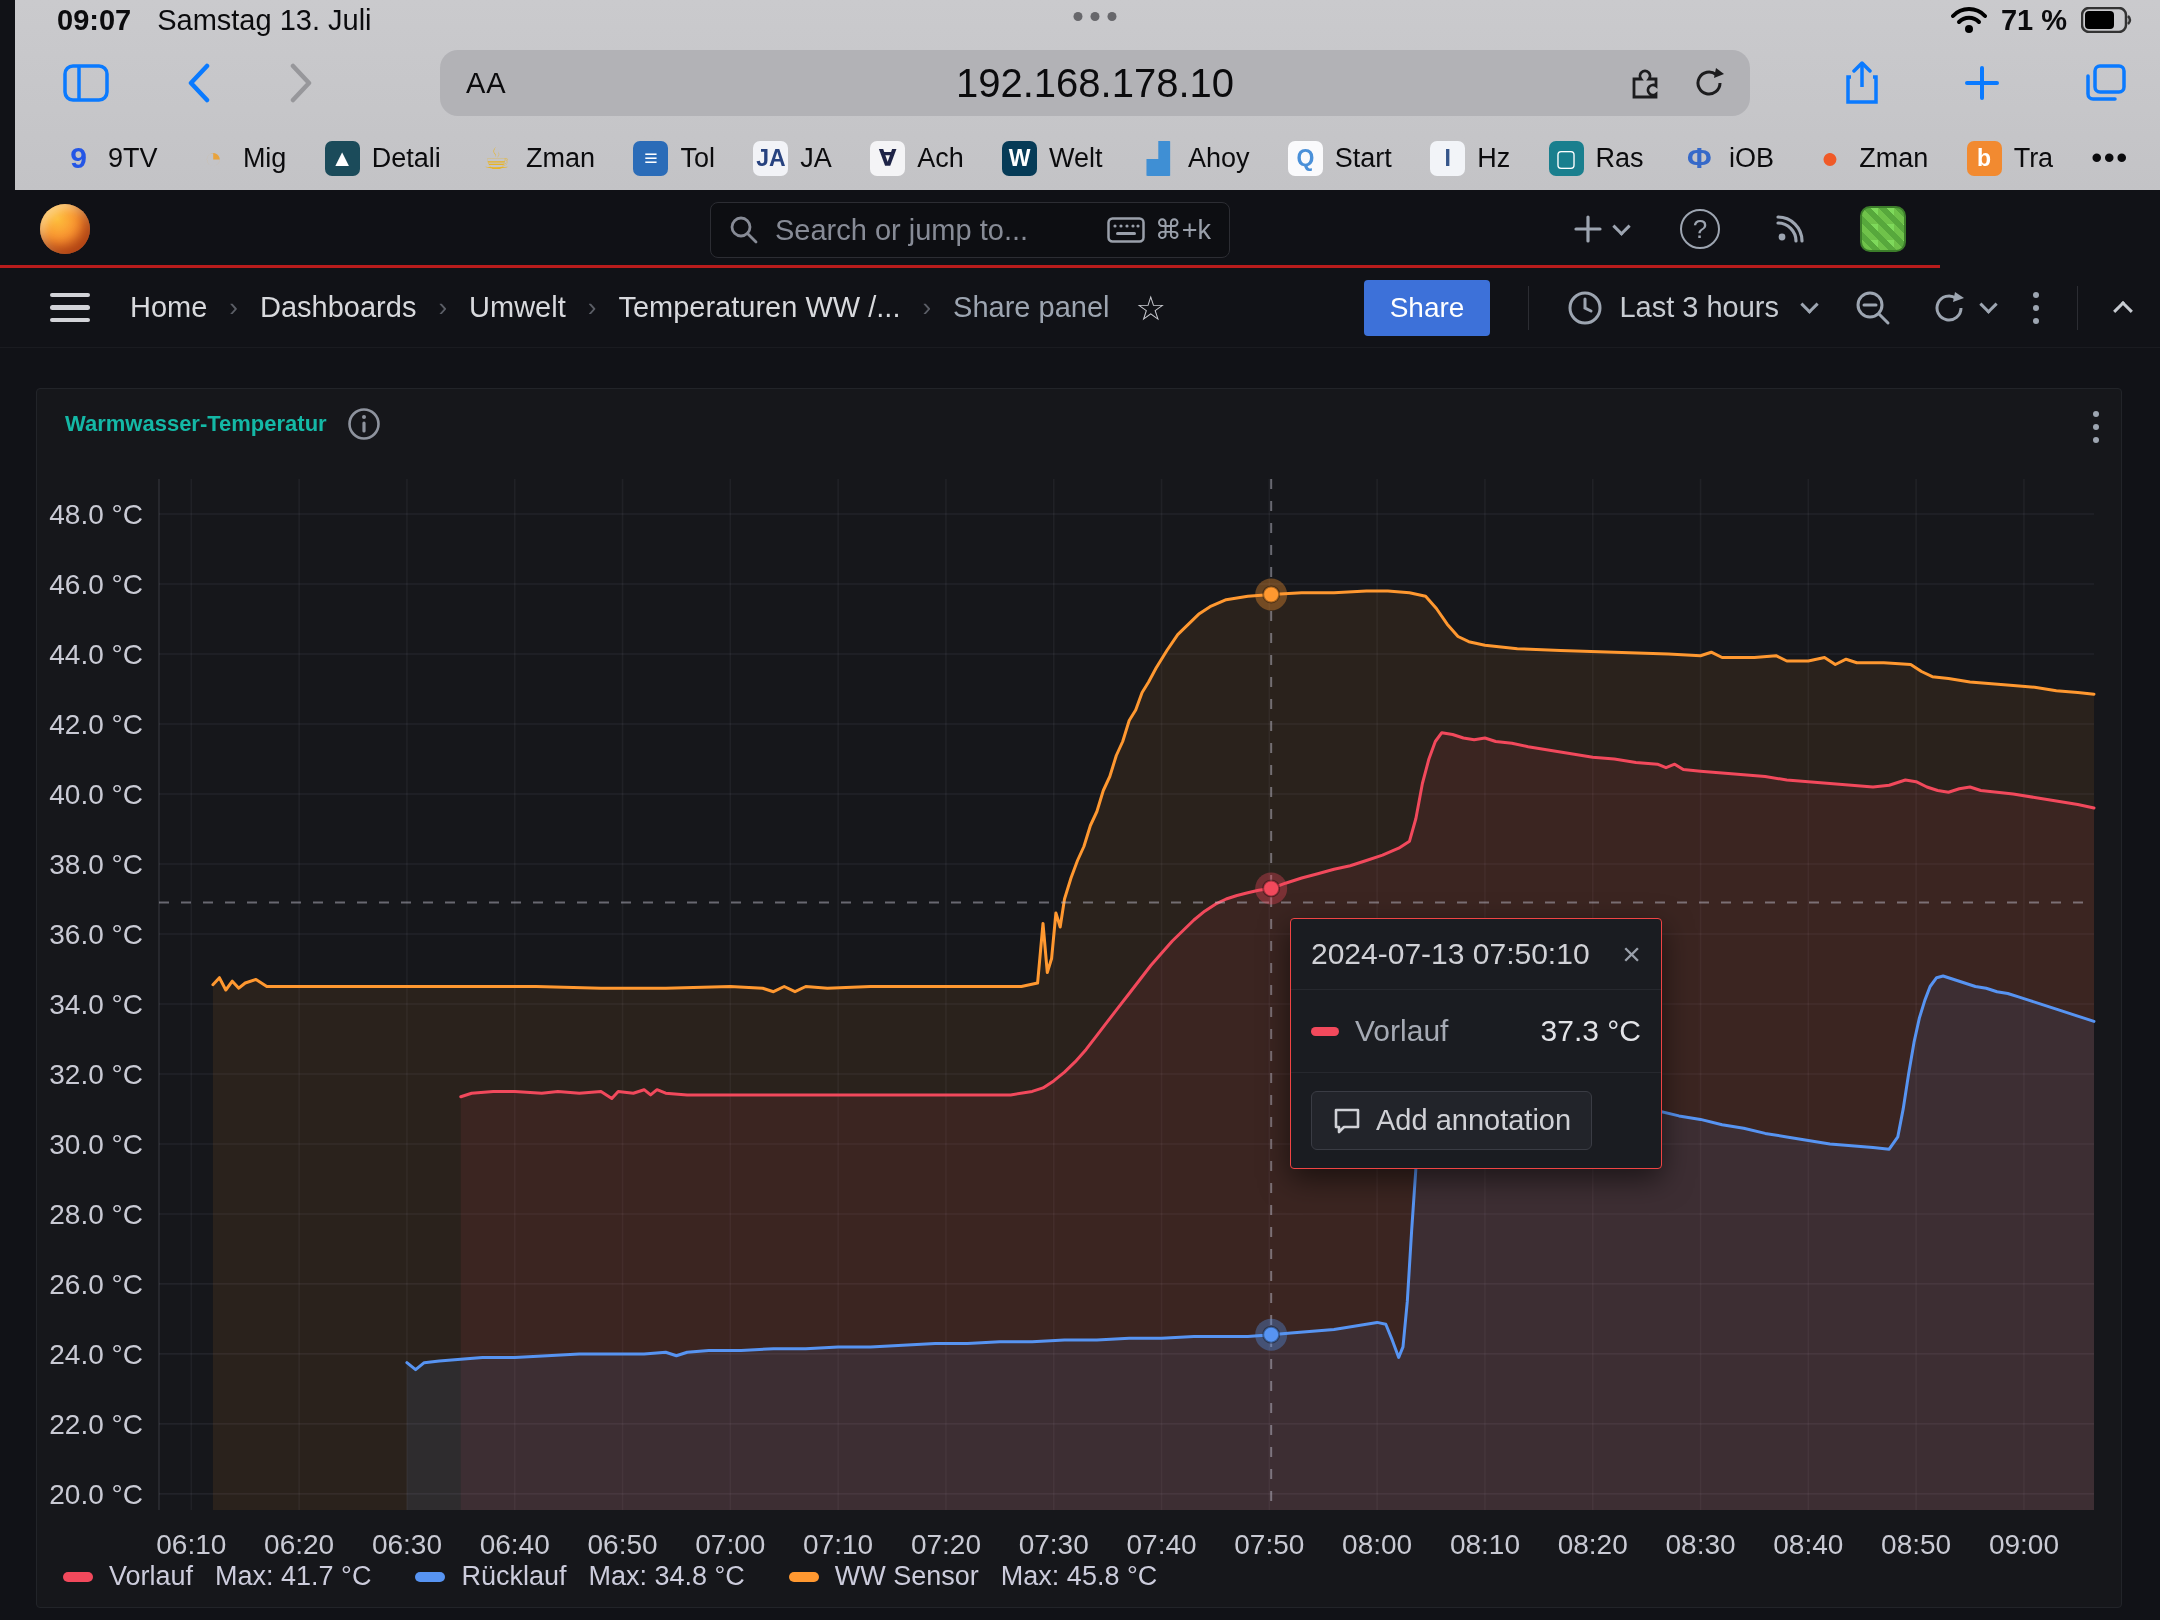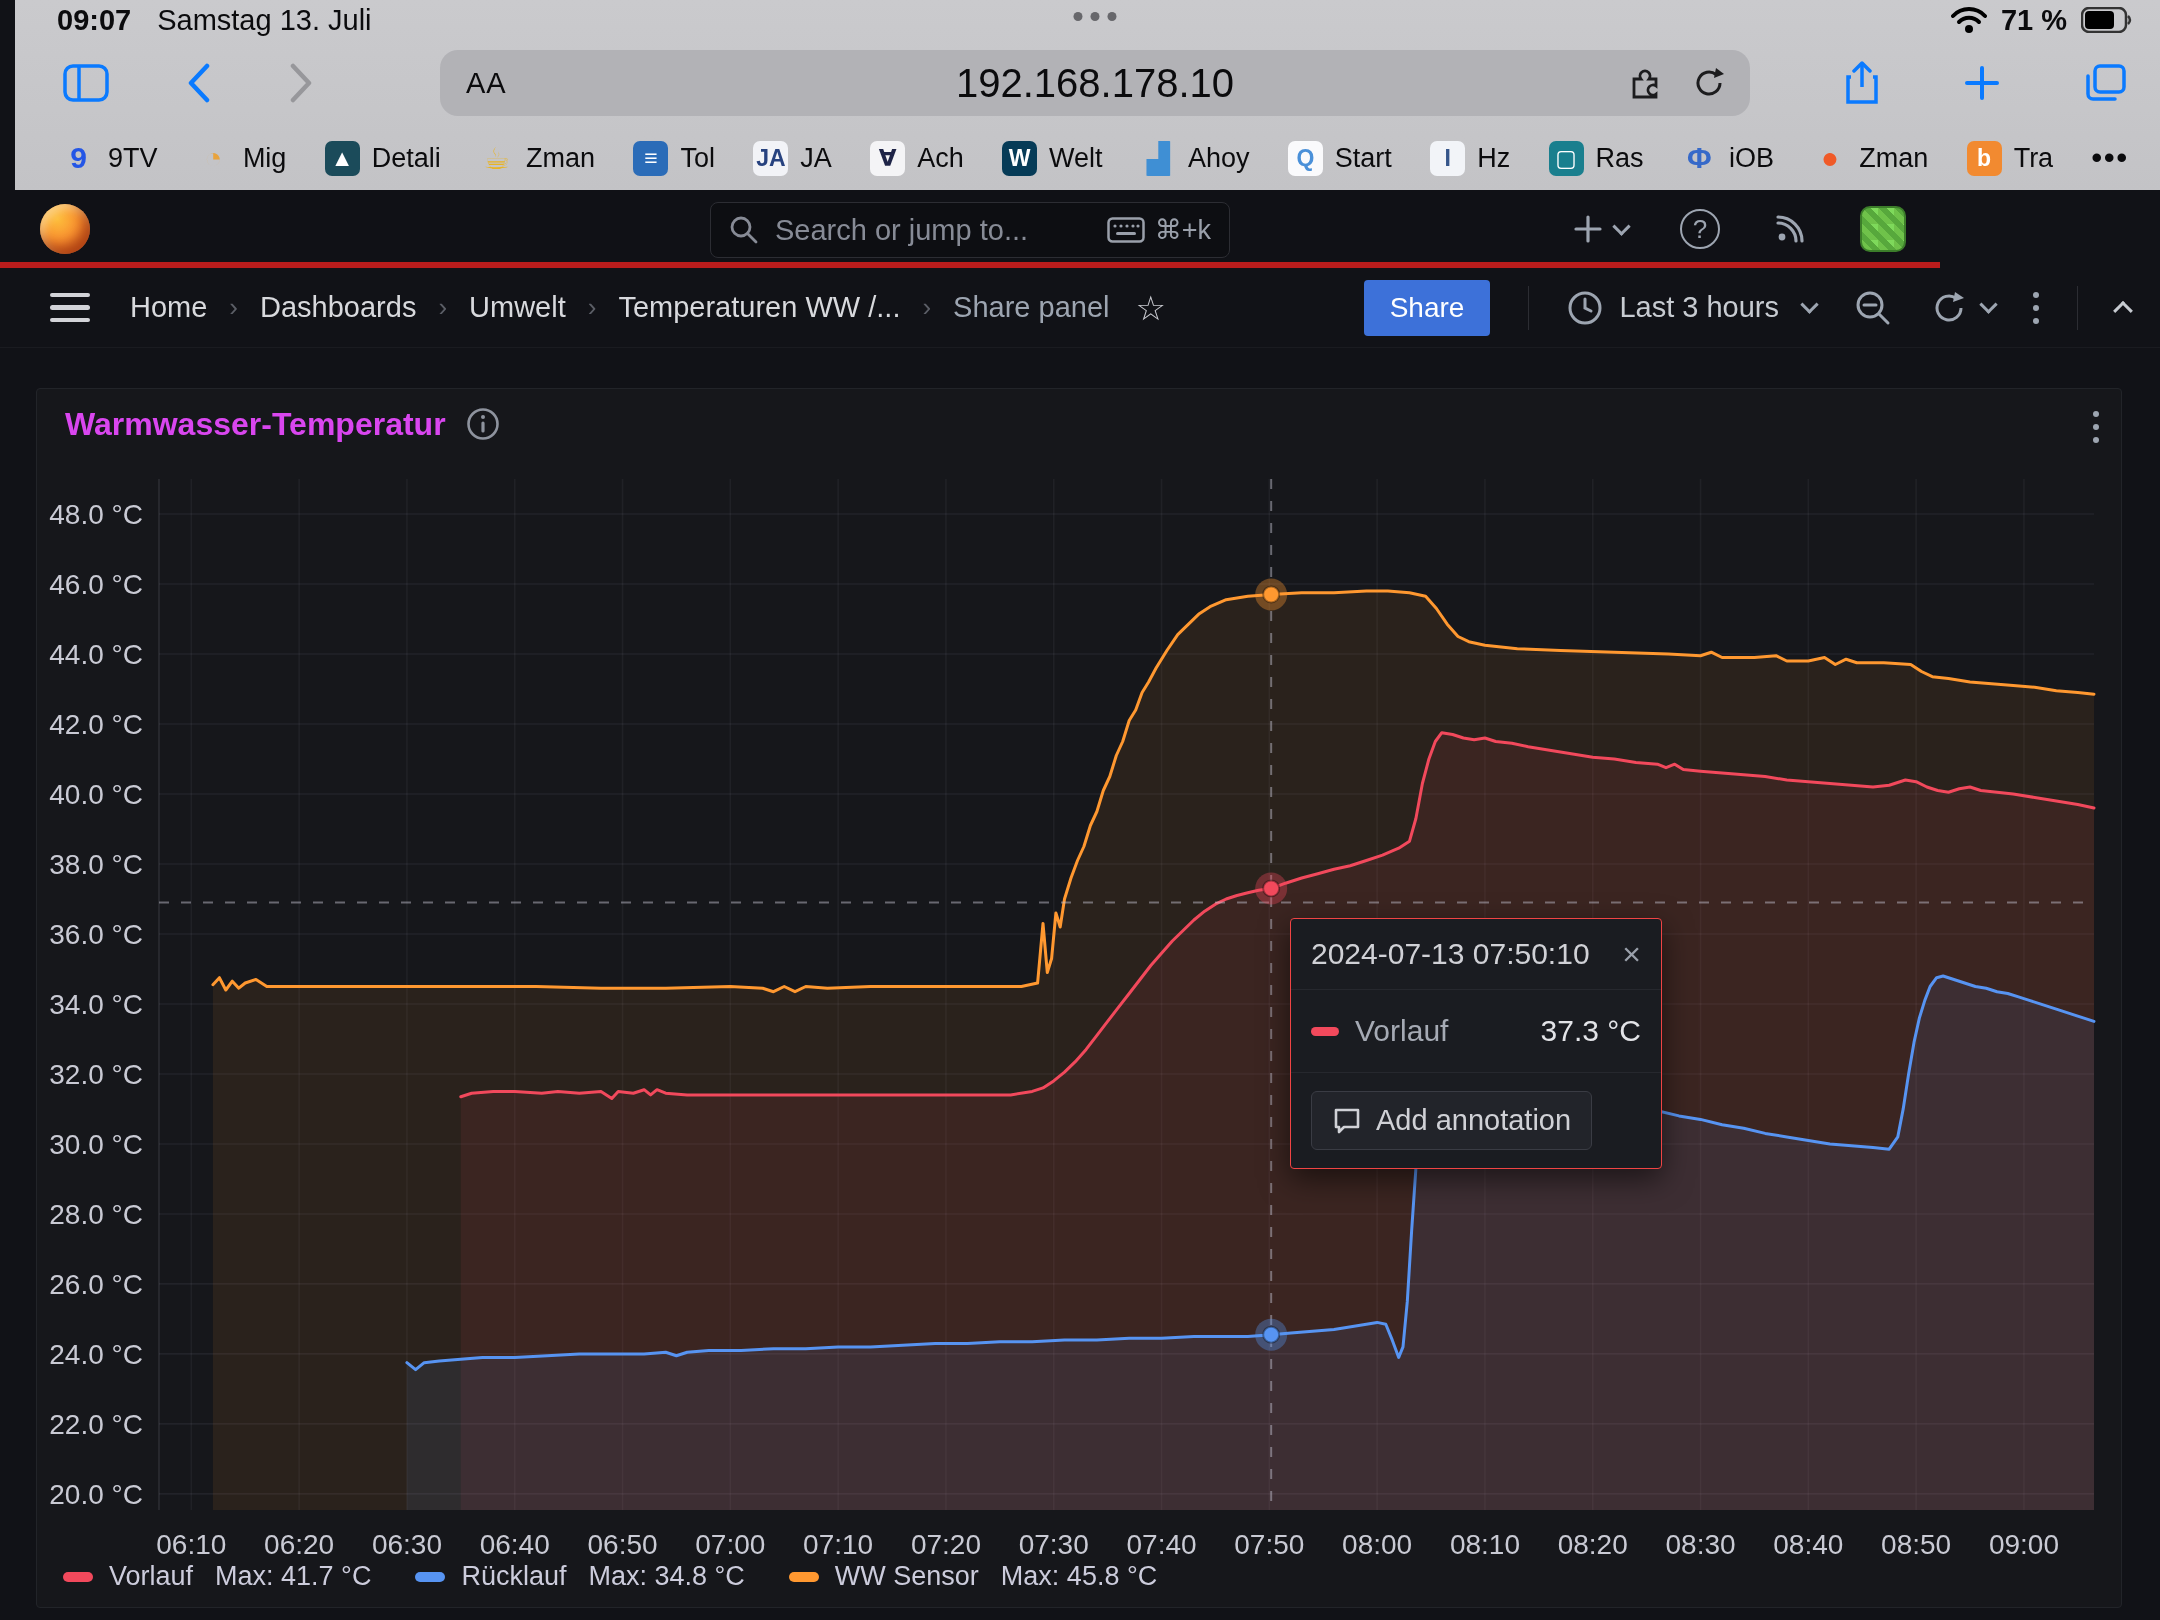--- a/index.html
+++ b/index.html
@@ -29,21 +29,21 @@
 
   #bookmarks { position:absolute; top:126px; left:0; right:0; height:64px;
     display:flex; align-items:center; justify-content:space-between; padding:0 46px; }
   .bm-item { display:flex; align-items:center; gap:12px; font-size:27px; color:#0b0b0d; }
   .bm-icon { width:35px; height:35px; border-radius:7px; display:flex; align-items:center;
     justify-content:center; font-size:23px; font-weight:700; overflow:hidden; }
   .bm-more { font-size:30px; font-weight:700; letter-spacing:2px; }
 
   
   #gf-nav { position:absolute; top:190px; left:0; width:1940px; height:78px; background:#101116;
-    border-bottom:6px solid #b91c1c; }
+    border-bottom:3px solid #b91c1c; }
   #gf-logo { position:absolute; left:40px; top:14px; width:50px; height:50px; border-radius:50%;
     background:radial-gradient(circle at 35% 30%, #FDBE3C 0%, #F9902F 45%, #F05A28 100%);
     box-shadow:inset -6px -8px 12px rgba(120,30,0,.55), inset 4px 5px 8px rgba(255,240,180,.6); }
   #gf-search { position:absolute; left:50%; transform:translateX(-50%); top:12px; width:520px; height:56px;
     background:#0d0e12; border:1px solid #2c2d33; border-radius:8px;
     display:flex; align-items:center; padding:0 18px; gap:16px; }
   #gf-search .ph { color:#878b96; font-size:29px; flex:1; }
   #gf-search .kbd { color:#9aa0ab; font-size:27px; display:flex; align-items:center; gap:10px; }
   .nav-right { position:absolute; right:34px; top:0; height:78px; display:flex; align-items:center; gap:52px; }
   .help-circle { width:40px; height:40px; border:2.5px solid #9DA5B1; border-radius:50%;
@@ -70,21 +70,21 @@
   .chev-up { width:14px; height:14px; border-right:3.5px solid #C7CBD1; border-top:3.5px solid #C7CBD1;
     transform:rotate(-45deg) translate(-2px,2px); }
   .kebab { display:flex; flex-direction:column; gap:7px; }
   .kebab i { width:6px; height:6px; border-radius:50%; background:#9DA5B1; }
 
   
   #panel { position:absolute; left:36px; top:388px; width:2086px; height:1220px;
     background:#16171B; border:1px solid #222429; border-radius:4px; }
   #panel-header { position:absolute; top:0; left:0; right:0; height:70px; display:flex;
     align-items:center; padding:0 28px; gap:20px; }
-  #panel-title { font-size:32px; font-weight:600; color:#d946ef; }
+  #panel-title { font-size:22px; font-weight:600; color:#14b8a6; }
   #panel-kebab { position:absolute; right:22px; top:22px; }
   #chart-svg { position:absolute; left:0; top:0; }
   #legend { position:absolute; left:26px; top:1172px; display:flex; gap:44px; align-items:center;
     font-size:27px; color:#CCCCDC; }
   .lg-item { display:flex; align-items:center; gap:16px; }
   .lg-swatch { width:30px; height:10px; border-radius:5px; }
   .lg-max { margin-left:6px; }
 
   
   #tooltip { position:absolute; left:1290px; top:918px; width:372px; background:#1A1C21;

